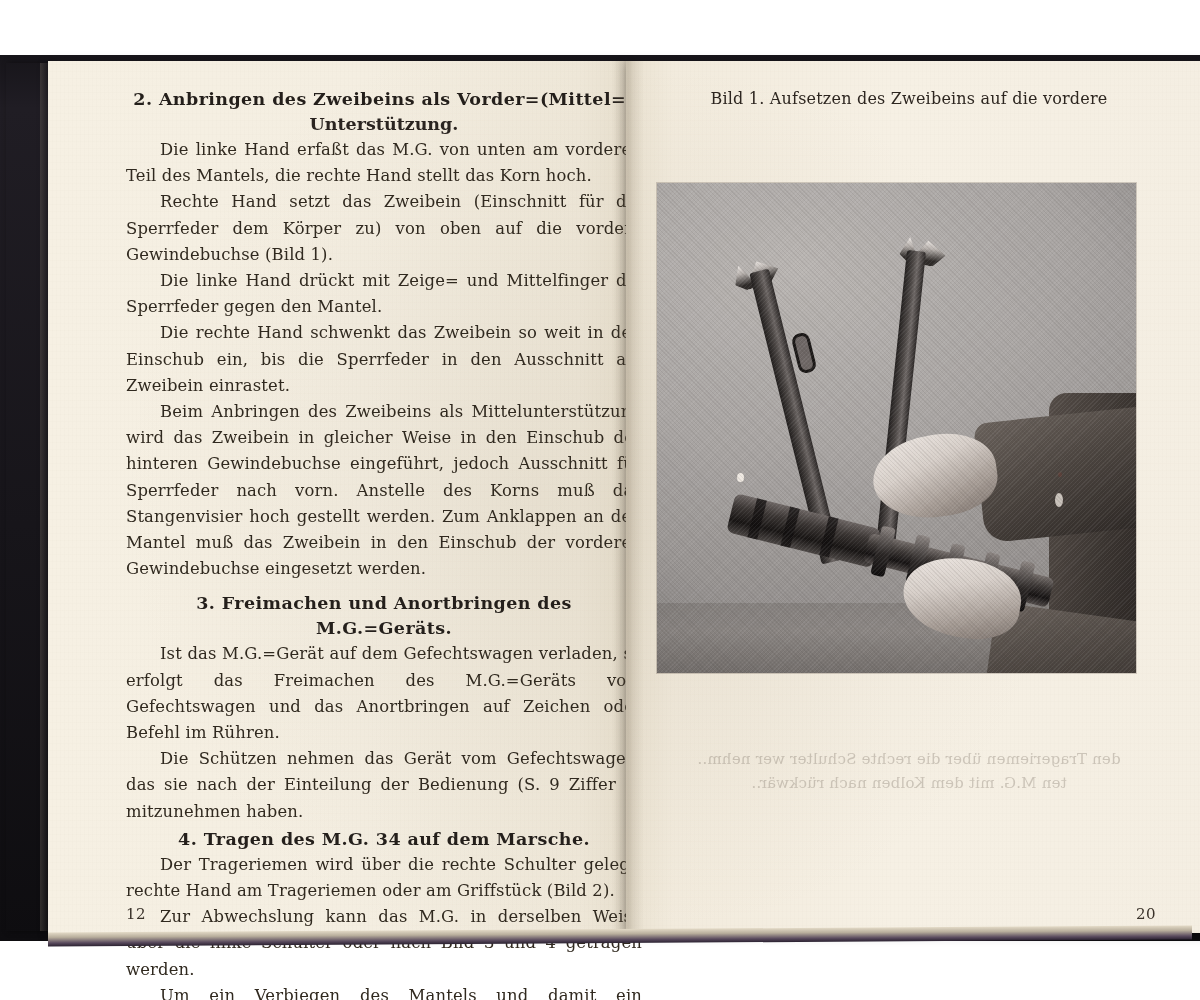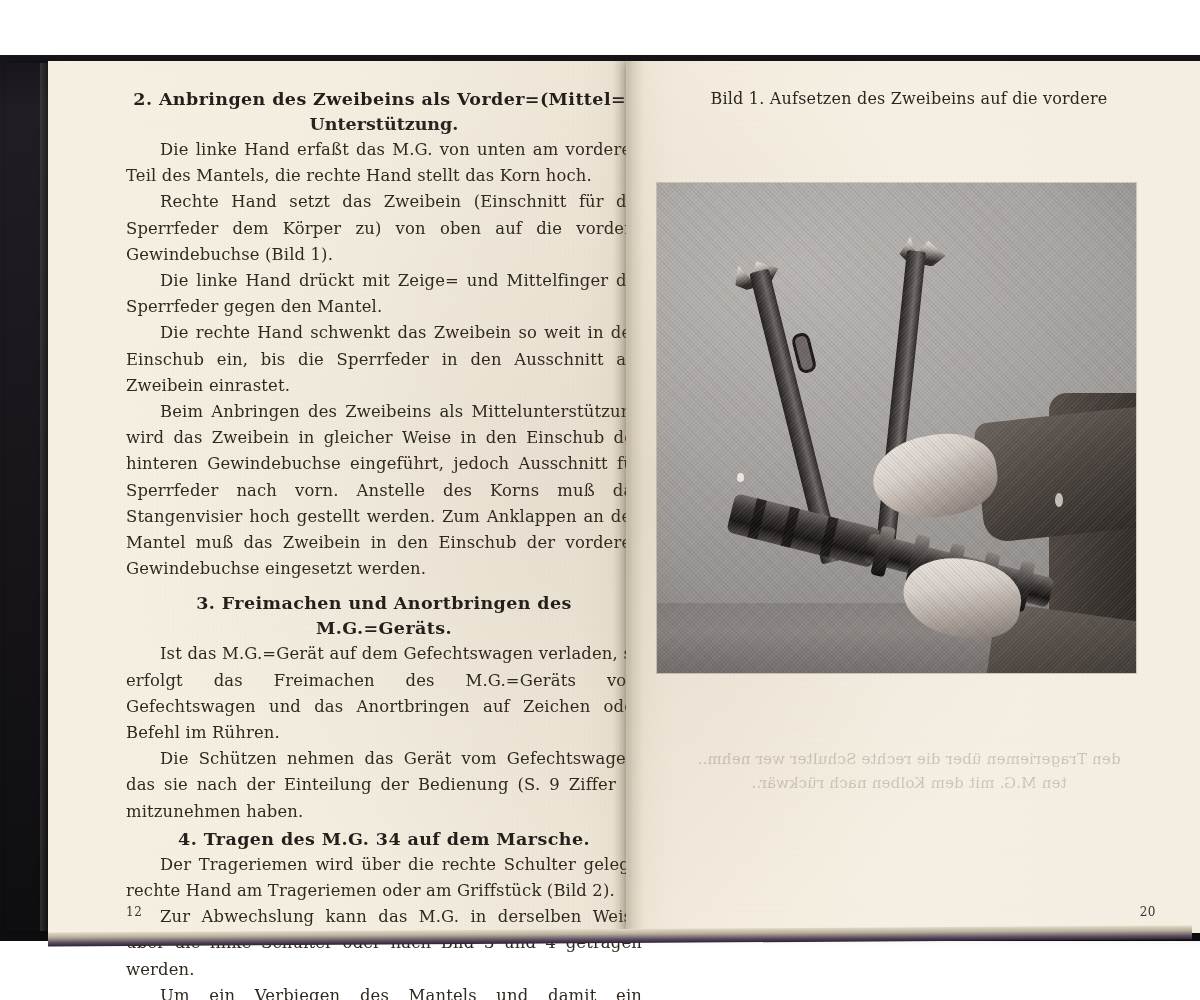--- a/index.html
+++ b/index.html
@@ -90,21 +90,21 @@
 
   p.body{
     margin:0;text-align:justify;text-justify:inter-word;
     font-size:16.4px;line-height:26.2px;letter-spacing:.15px;
     text-indent:34px;color:#30291f;
     -webkit-hyphens:none;hyphens:none;
   }
   p.body + p.body{margin-top:0;}
 
   .folio{
-    position:absolute;font-size:12px;color:#3a322a;letter-spacing:.5px;
+    position:absolute;font-size:15px;color:#3a322a;letter-spacing:.5px;
   }
   #folio-left{left:78px;top:818px;}
   #folio-right{right:18px;top:818px;}
 
   
   .caption{
     text-align:center;font-size:16px;line-height:24px;color:#2d2620;
     letter-spacing:.2px;
   }
 

